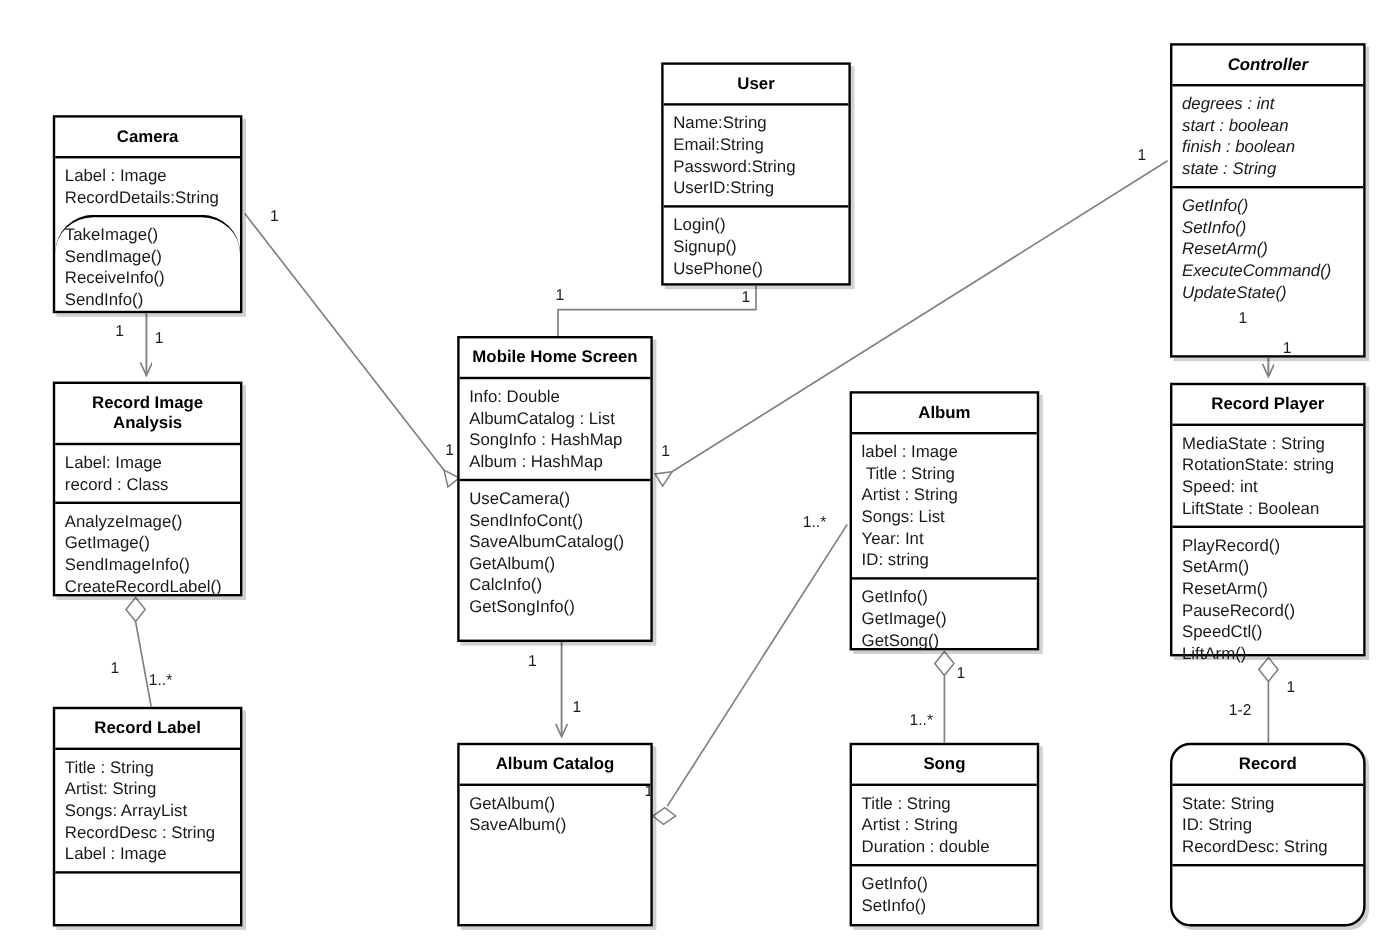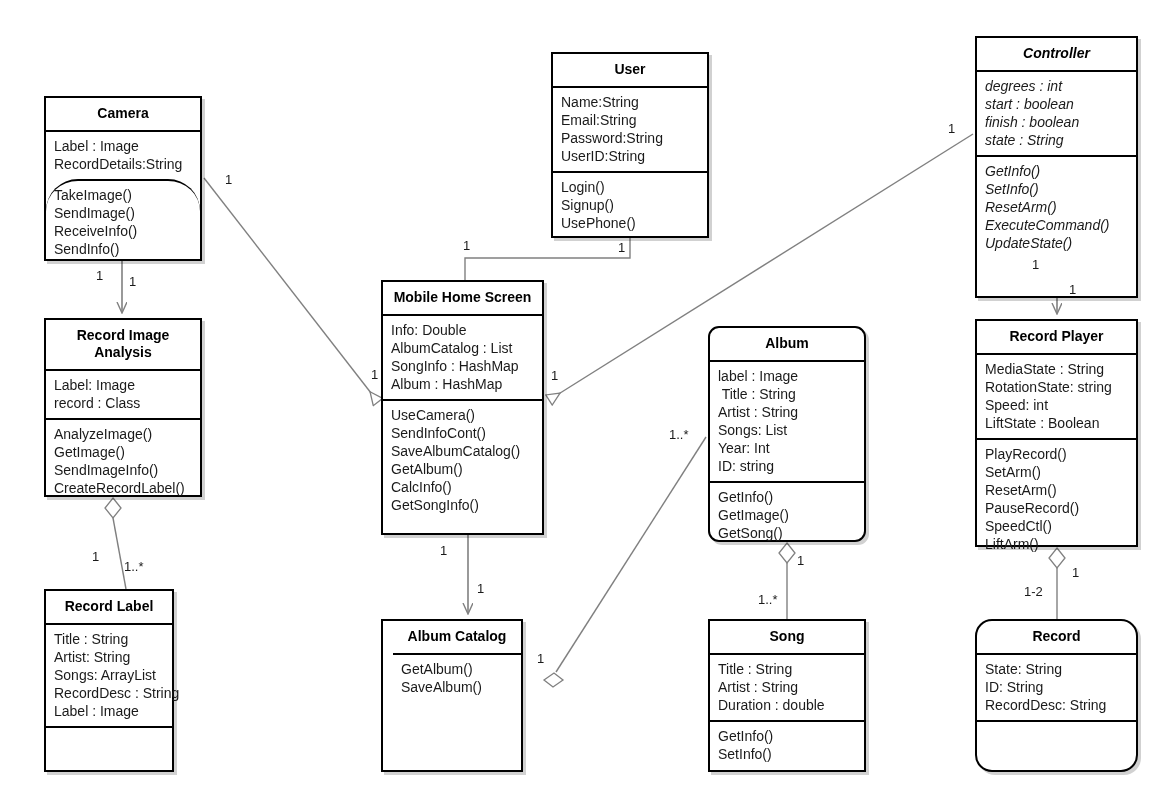--- a/index.html
+++ b/index.html
@@ -132,21 +132,21 @@
           <div class="row-line">Label: Image</div>
           <div class="row-line">record : Class</div>
         </div>
         <div class="compartment cls-ops align-left" style="flex: 1 1 0%;">
           <div class="row-line">AnalyzeImage()</div>
           <div class="row-line">GetImage()</div>
           <div class="row-line">SendImageInfo()</div>
           <div class="row-line">CreateRecordLabel()</div>
         </div>
       </div>
-      <div class="uml-class" style="left: 44px; top: 589px; width: 130px; height: 183px;">
+      <div class="uml-class" style="left: 44px; top: 589px; width: 158px; height: 183px;">
         <div class="compartment cls-title">
           <div class="row-line">Record Label</div>
         </div>
         <div class="compartment cls-attrs align-center">
           <div class="row-line">Title : String</div>
           <div class="row-line">Artist: String</div>
           <div class="row-line">Songs: ArrayList</div>
           <div class="row-line">RecordDesc : String</div>
           <div class="row-line">Label : Image</div>
         </div>
@@ -180,30 +180,30 @@
         </div>
         <div class="compartment cls-ops align-left" style="flex: 1 1 0%;">
           <div class="row-line">UseCamera()</div>
           <div class="row-line">SendInfoCont()</div>
           <div class="row-line">SaveAlbumCatalog()</div>
           <div class="row-line">GetAlbum()</div>
           <div class="row-line">CalcInfo()</div>
           <div class="row-line">GetSongInfo()</div>
         </div>
       </div>
-      <div class="uml-class" style="left: 381px; top: 619px; width: 142px; height: 153px; padding-left: 10px;">
+      <div class="uml-class" style="left: 381px; top: 619px; width: 163px; height: 153px;">
         <div class="compartment cls-title">
           <div class="row-line">Album Catalog</div>
         </div>
         <div class="compartment cls-ops align-center" style="flex: 1 1 0%;">
           <div class="row-line">GetAlbum()</div>
           <div class="row-line">SaveAlbum()</div>
         </div>
       </div>
-      <div class="uml-class" style="left: 708px; top: 326px; width: 158px; height: 216px; border-radius: 11px;">
+      <div class="uml-class" style="left: 708px; top: 326px; width: 158px; height: 216px;">
         <div class="compartment cls-title">
           <div class="row-line">Album</div>
         </div>
         <div class="compartment cls-attrs align-left">
           <div class="row-line">label : Image</div>
           <div class="row-line"> Title : String</div>
           <div class="row-line">Artist : String</div>
           <div class="row-line">Songs: List</div>
           <div class="row-line">Year: Int</div>
           <div class="row-line">ID: string</div>

